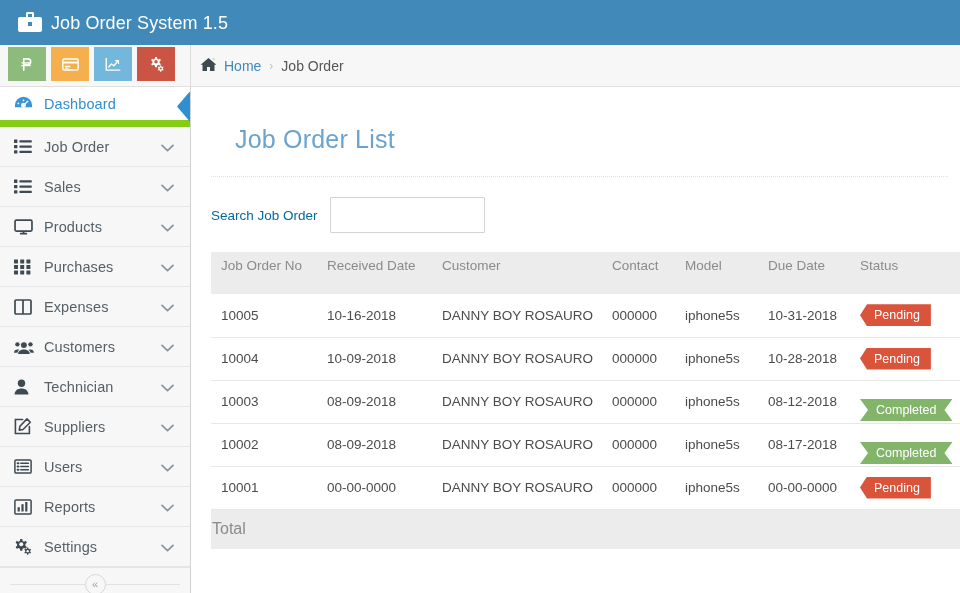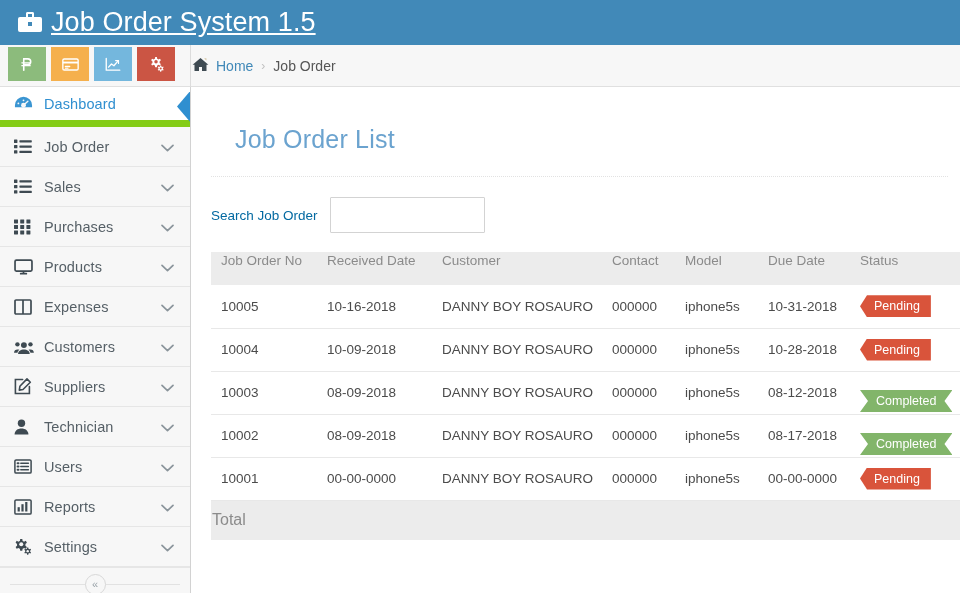--- a/index.html
+++ b/index.html
@@ -39,25 +39,24 @@
     border-bottom: none;
     border-radius: 2px 2px 0 0;
   }
   .brand-icon .case-latch {
     position: absolute; left: 10px; top: 10px;
     width: 4px; height: 4px;
     background: #4189b8;
   }
   .brand-title {
     color: #ffffff;
-    font-size: 27px;
+    font-size: 18px;
     font-weight: normal;
     letter-spacing: 0.1px;
     line-height: 1;
-    text-decoration: underline;
   }
 
   
   .secondbar {
     position: absolute; top: 45px; left: 0;
     width: 960px; height: 42px;
     background: #f7f7f7;
     border-bottom: 1px solid #e0e0e0;
   }
   .tiles {
@@ -73,21 +72,21 @@
   }
   .tile svg { display: block; }
 
   .sb-divider {
     position: absolute; left: 190px; top: 0;
     width: 1px; height: 42px;
     background: #dcdcdc;
   }
 
   .breadcrumb {
-    position: absolute; left: 192px; top: 0;
+    position: absolute; left: 200px; top: 0;
     height: 42px;
     display: flex; align-items: center;
     font-size: 14px;
   }
   .crumb-home-icon { margin-right: 7px; display: block; }
   .crumb-link { color: #4189b8; text-decoration: none; cursor: pointer; }
   .crumb-sep { color: #c0c0c0; margin: 0 8px; font-size: 12px; }
   .crumb-current { color: #555555; }
 
   
@@ -209,21 +208,21 @@
     width: 749px;
     border-collapse: collapse;
     table-layout: fixed;
   }
   table.joborders thead th {
     background: #ececec;
     color: #8b8b8b;
     font-size: 13.5px;
     font-weight: normal;
     text-align: left;
-    height: 33px;
+    height: 42px;
     padding: 0 0 16px 10px;
     vertical-align: middle;
     border: none;
   }
   table.joborders tbody td {
     height: 43px;
     font-size: 13.5px;
     color: #4b4b4b;
     padding: 0 0 0 10px;
     vertical-align: middle;
@@ -388,52 +387,52 @@
             <rect x="5.4" y="11.8" width="12.4" height="2.2" rx="0.6"></rect>
           </svg>
         </span>
         <span class="nav-label">Sales</span>
         <span class="nav-caret"><svg width="13" height="8" viewBox="0 0 13 8" fill="none" stroke="currentColor" stroke-width="1.7" stroke-linecap="round" stroke-linejoin="round">
             <path d="M1 1.3 L6.5 6.6 L12 1.3"></path>
           </svg></span>
       </div>
       <div class="nav-item">
         <span class="nav-ico">
+          <svg width="19" height="16" viewBox="0 0 20 17" fill="none" stroke="currentColor" stroke-width="1.8">
+            <rect x="1" y="1.2" width="18" height="11.6" rx="1.4"></rect>
+            <path d="M7 15.6h6" stroke-linecap="round"></path>
+            <path d="M10 12.8v2.8"></path>
+          </svg>
+        </span>
+        <span class="nav-label">Products</span>
+        <span class="nav-caret"><svg width="13" height="8" viewBox="0 0 13 8" fill="none" stroke="currentColor" stroke-width="1.7" stroke-linecap="round" stroke-linejoin="round">
+            <path d="M1 1.3 L6.5 6.6 L12 1.3"></path>
+          </svg></span>
+      </div>
+      <div class="nav-item">
+        <span class="nav-ico">
           <svg width="17" height="16" viewBox="0 0 17 16" fill="currentColor">
             <rect x="0" y="0.4" width="4" height="4" rx="0.4"></rect>
             <rect x="6.2" y="0.4" width="4" height="4" rx="0.4"></rect>
             <rect x="12.4" y="0.4" width="4" height="4" rx="0.4"></rect>
             <rect x="0" y="5.9" width="4" height="4" rx="0.4"></rect>
             <rect x="6.2" y="5.9" width="4" height="4" rx="0.4"></rect>
             <rect x="12.4" y="5.9" width="4" height="4" rx="0.4"></rect>
             <rect x="0" y="11.4" width="4" height="4" rx="0.4"></rect>
             <rect x="6.2" y="11.4" width="4" height="4" rx="0.4"></rect>
             <rect x="12.4" y="11.4" width="4" height="4" rx="0.4"></rect>
           </svg>
         </span>
         <span class="nav-label">Purchases</span>
         <span class="nav-caret"><svg width="13" height="8" viewBox="0 0 13 8" fill="none" stroke="currentColor" stroke-width="1.7" stroke-linecap="round" stroke-linejoin="round">
             <path d="M1 1.3 L6.5 6.6 L12 1.3"></path>
           </svg></span>
       </div>
       <div class="nav-item">
         <span class="nav-ico">
-          <svg width="19" height="16" viewBox="0 0 20 17" fill="none" stroke="currentColor" stroke-width="1.8">
-            <rect x="1" y="1.2" width="18" height="11.6" rx="1.4"></rect>
-            <path d="M7 15.6h6" stroke-linecap="round"></path>
-            <path d="M10 12.8v2.8"></path>
-          </svg>
-        </span>
-        <span class="nav-label">Products</span>
-        <span class="nav-caret"><svg width="13" height="8" viewBox="0 0 13 8" fill="none" stroke="currentColor" stroke-width="1.7" stroke-linecap="round" stroke-linejoin="round">
-            <path d="M1 1.3 L6.5 6.6 L12 1.3"></path>
-          </svg></span>
-      </div>
-      <div class="nav-item">
-        <span class="nav-ico">
           <svg width="18" height="16" viewBox="0 0 18 16" fill="none" stroke="currentColor" stroke-width="1.7">
             <rect x="1" y="1" width="16" height="14" rx="1"></rect>
             <path d="M9 1v14"></path>
           </svg>
         </span>
         <span class="nav-label">Expenses</span>
         <span class="nav-caret"><svg width="13" height="8" viewBox="0 0 13 8" fill="none" stroke="currentColor" stroke-width="1.7" stroke-linecap="round" stroke-linejoin="round">
             <path d="M1 1.3 L6.5 6.6 L12 1.3"></path>
           </svg></span>
       </div>
@@ -448,38 +447,38 @@
             <path d="M20.9 14.1c0-2.4-1.6-3.6-3.6-3.6-.7 0-1.4 .15-2 .45 1.2 .9 1.9 2 1.9 3.15Z"></path>
           </svg>
         </span>
         <span class="nav-label">Customers</span>
         <span class="nav-caret"><svg width="13" height="8" viewBox="0 0 13 8" fill="none" stroke="currentColor" stroke-width="1.7" stroke-linecap="round" stroke-linejoin="round">
             <path d="M1 1.3 L6.5 6.6 L12 1.3"></path>
           </svg></span>
       </div>
       <div class="nav-item">
         <span class="nav-ico">
+          <svg width="15" height="16" viewBox="0 0 15 16" fill="currentColor">
+            <circle cx="7.5" cy="4.3" r="3.7"></circle>
+            <path d="M0.6 15.6c0-3.9 3.1-6.0 6.9-6.0s6.9 2.1 6.9 6.0Z"></path>
+          </svg>
+        </span>
+        <span class="nav-label">Technician</span>
+        <span class="nav-caret"><svg width="13" height="8" viewBox="0 0 13 8" fill="none" stroke="currentColor" stroke-width="1.7" stroke-linecap="round" stroke-linejoin="round">
+            <path d="M1 1.3 L6.5 6.6 L12 1.3"></path>
+          </svg></span>
+      </div>
+      <div class="nav-item">
+        <span class="nav-ico">
           <svg width="18" height="17" viewBox="0 0 18 17" fill="none" stroke="currentColor" stroke-width="1.6">
             <path d="M15.4 8.6v6.9H1.4V1.5h7.2" stroke-linecap="round"></path>
             <path d="M13.0 0.9 L16.3 4.2 L9.0 11.5 L5.3 12.1 L5.9 8.3 Z" stroke-linejoin="round"></path>
           </svg>
         </span>
         <span class="nav-label">Suppliers</span>
-        <span class="nav-caret"><svg width="13" height="8" viewBox="0 0 13 8" fill="none" stroke="currentColor" stroke-width="1.7" stroke-linecap="round" stroke-linejoin="round">
-            <path d="M1 1.3 L6.5 6.6 L12 1.3"></path>
-          </svg></span>
-      </div>
-      <div class="nav-item">
-        <span class="nav-ico">
-          <svg width="15" height="16" viewBox="0 0 15 16" fill="currentColor">
-            <circle cx="7.5" cy="4.3" r="3.7"></circle>
-            <path d="M0.6 15.6c0-3.9 3.1-6.0 6.9-6.0s6.9 2.1 6.9 6.0Z"></path>
-          </svg>
-        </span>
-        <span class="nav-label">Technician</span>
         <span class="nav-caret"><svg width="13" height="8" viewBox="0 0 13 8" fill="none" stroke="currentColor" stroke-width="1.7" stroke-linecap="round" stroke-linejoin="round">
             <path d="M1 1.3 L6.5 6.6 L12 1.3"></path>
           </svg></span>
       </div>
       <div class="nav-item">
         <span class="nav-ico">
           <svg width="18" height="15" viewBox="0 0 18 15" fill="none" stroke="currentColor" stroke-width="1.5">
             <rect x="0.9" y="0.9" width="16.2" height="13.2" rx="1.2"></rect>
             <path d="M3.6 4.3h0.9M3.6 7.5h0.9M3.6 10.7h0.9" stroke-width="2" stroke-linecap="round"></path>
             <path d="M6.8 4.3h7.6M6.8 7.5h7.6M6.8 10.7h7.6" stroke-linecap="round"></path>

